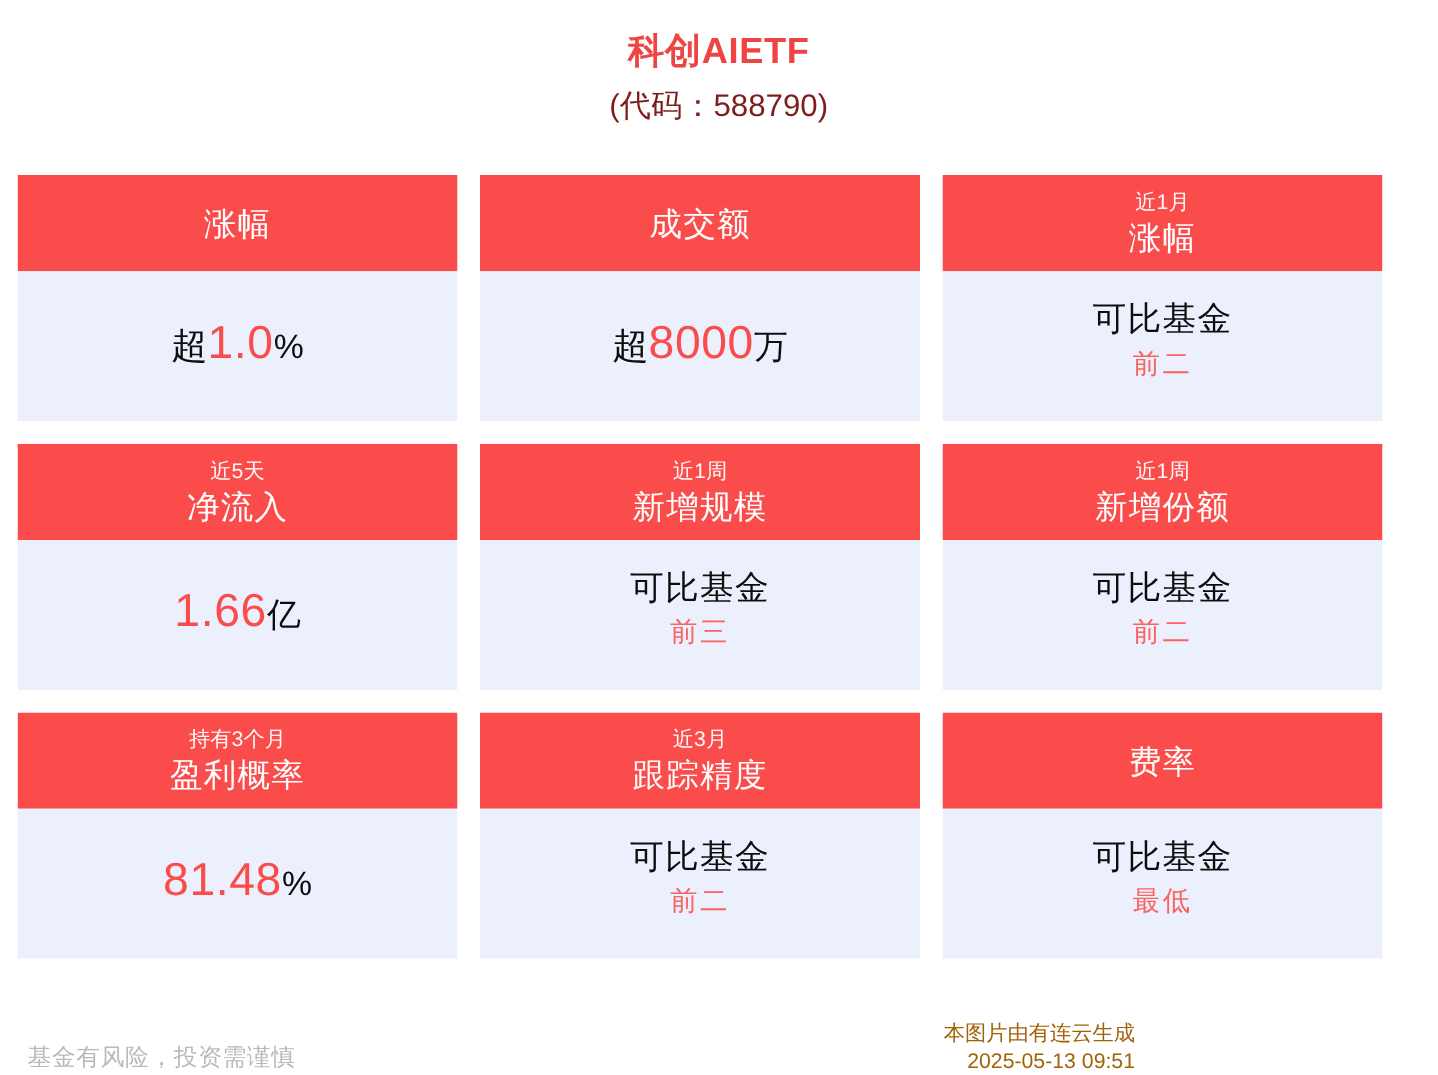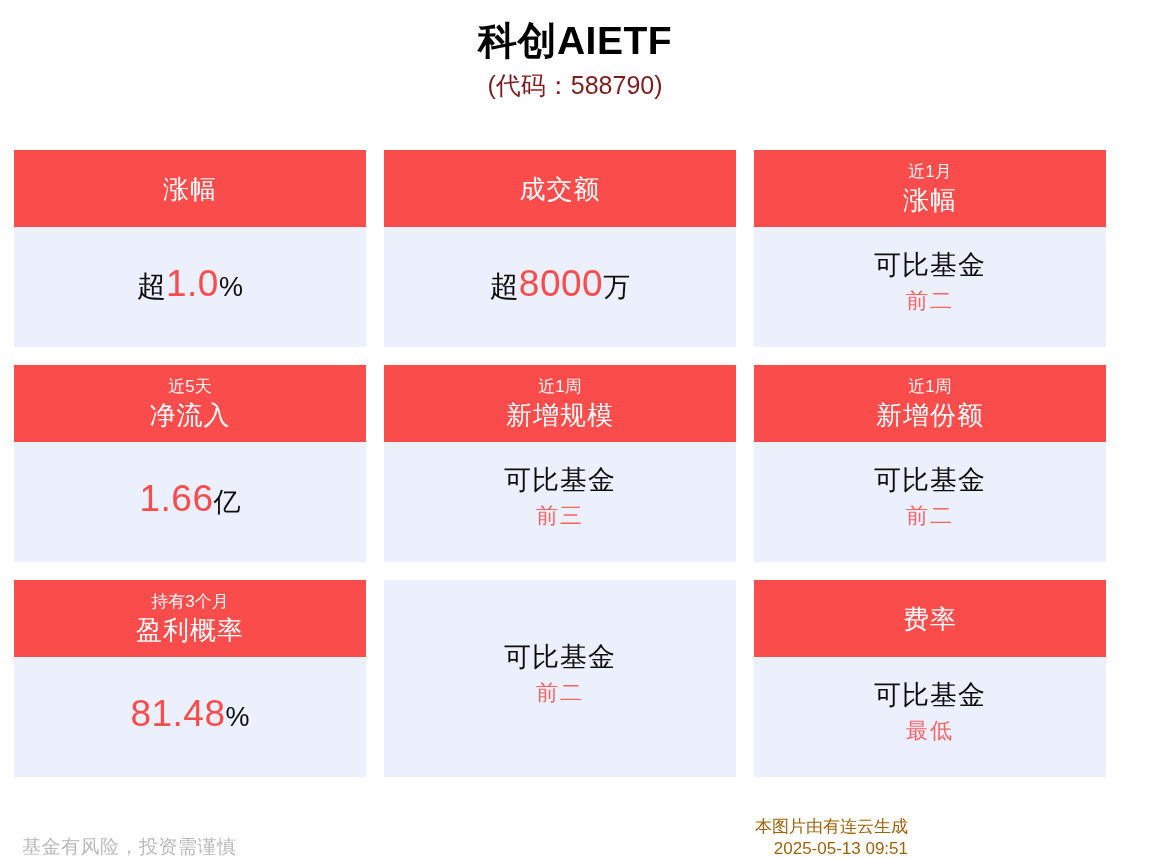--- a/index.html
+++ b/index.html
@@ -19,39 +19,39 @@
     height: 860px;
     box-sizing: border-box;
   }
 
   
   .header {
     padding-top: 18px;
     text-align: center;
   }
   .header-title {
-    font-size: 39px;
+    font-size: 29px;
     font-weight: 700;
-    color: #000000;
+    color: #ef4444;
     line-height: 46px;
     letter-spacing: 0.5px;
   }
   .header-subtitle {
     font-size: 25px;
     font-weight: 400;
     color: #7f1d1d;
     line-height: 38px;
     margin-top: 2px;
   }
 
   
   .grid {
     position: absolute;
     left: 14px;
-    top: 150px;
+    top: 140px;
     width: 997px;
     display: grid;
     grid-template-columns: repeat(3, 352px);
     grid-template-rows: repeat(3, 197px);
     column-gap: 33px;
     row-gap: 31px;
     gap: 18px;
   }
   .card {
     width: 352px;
@@ -266,20 +266,24 @@
       <div class="card-body">
         <div class="val-line">
           <span class="val-prefix"></span>
           <span class="val-number">81.48</span>
           <span class="val-suffix">%</span>
         </div>
       </div>
     </div>
 
     <div class="card">
+      <div class="card-header">
+        <div class="sub">近3月</div>
+        <div class="main">跟踪精度</div>
+      </div>
       <div class="card-body">
         <div class="rank-top">可比基金</div>
         <div class="rank-bottom">前二</div>
       </div>
     </div>
 
     <div class="card">
       <div class="card-header single">
 
         <div class="main">费率</div>

